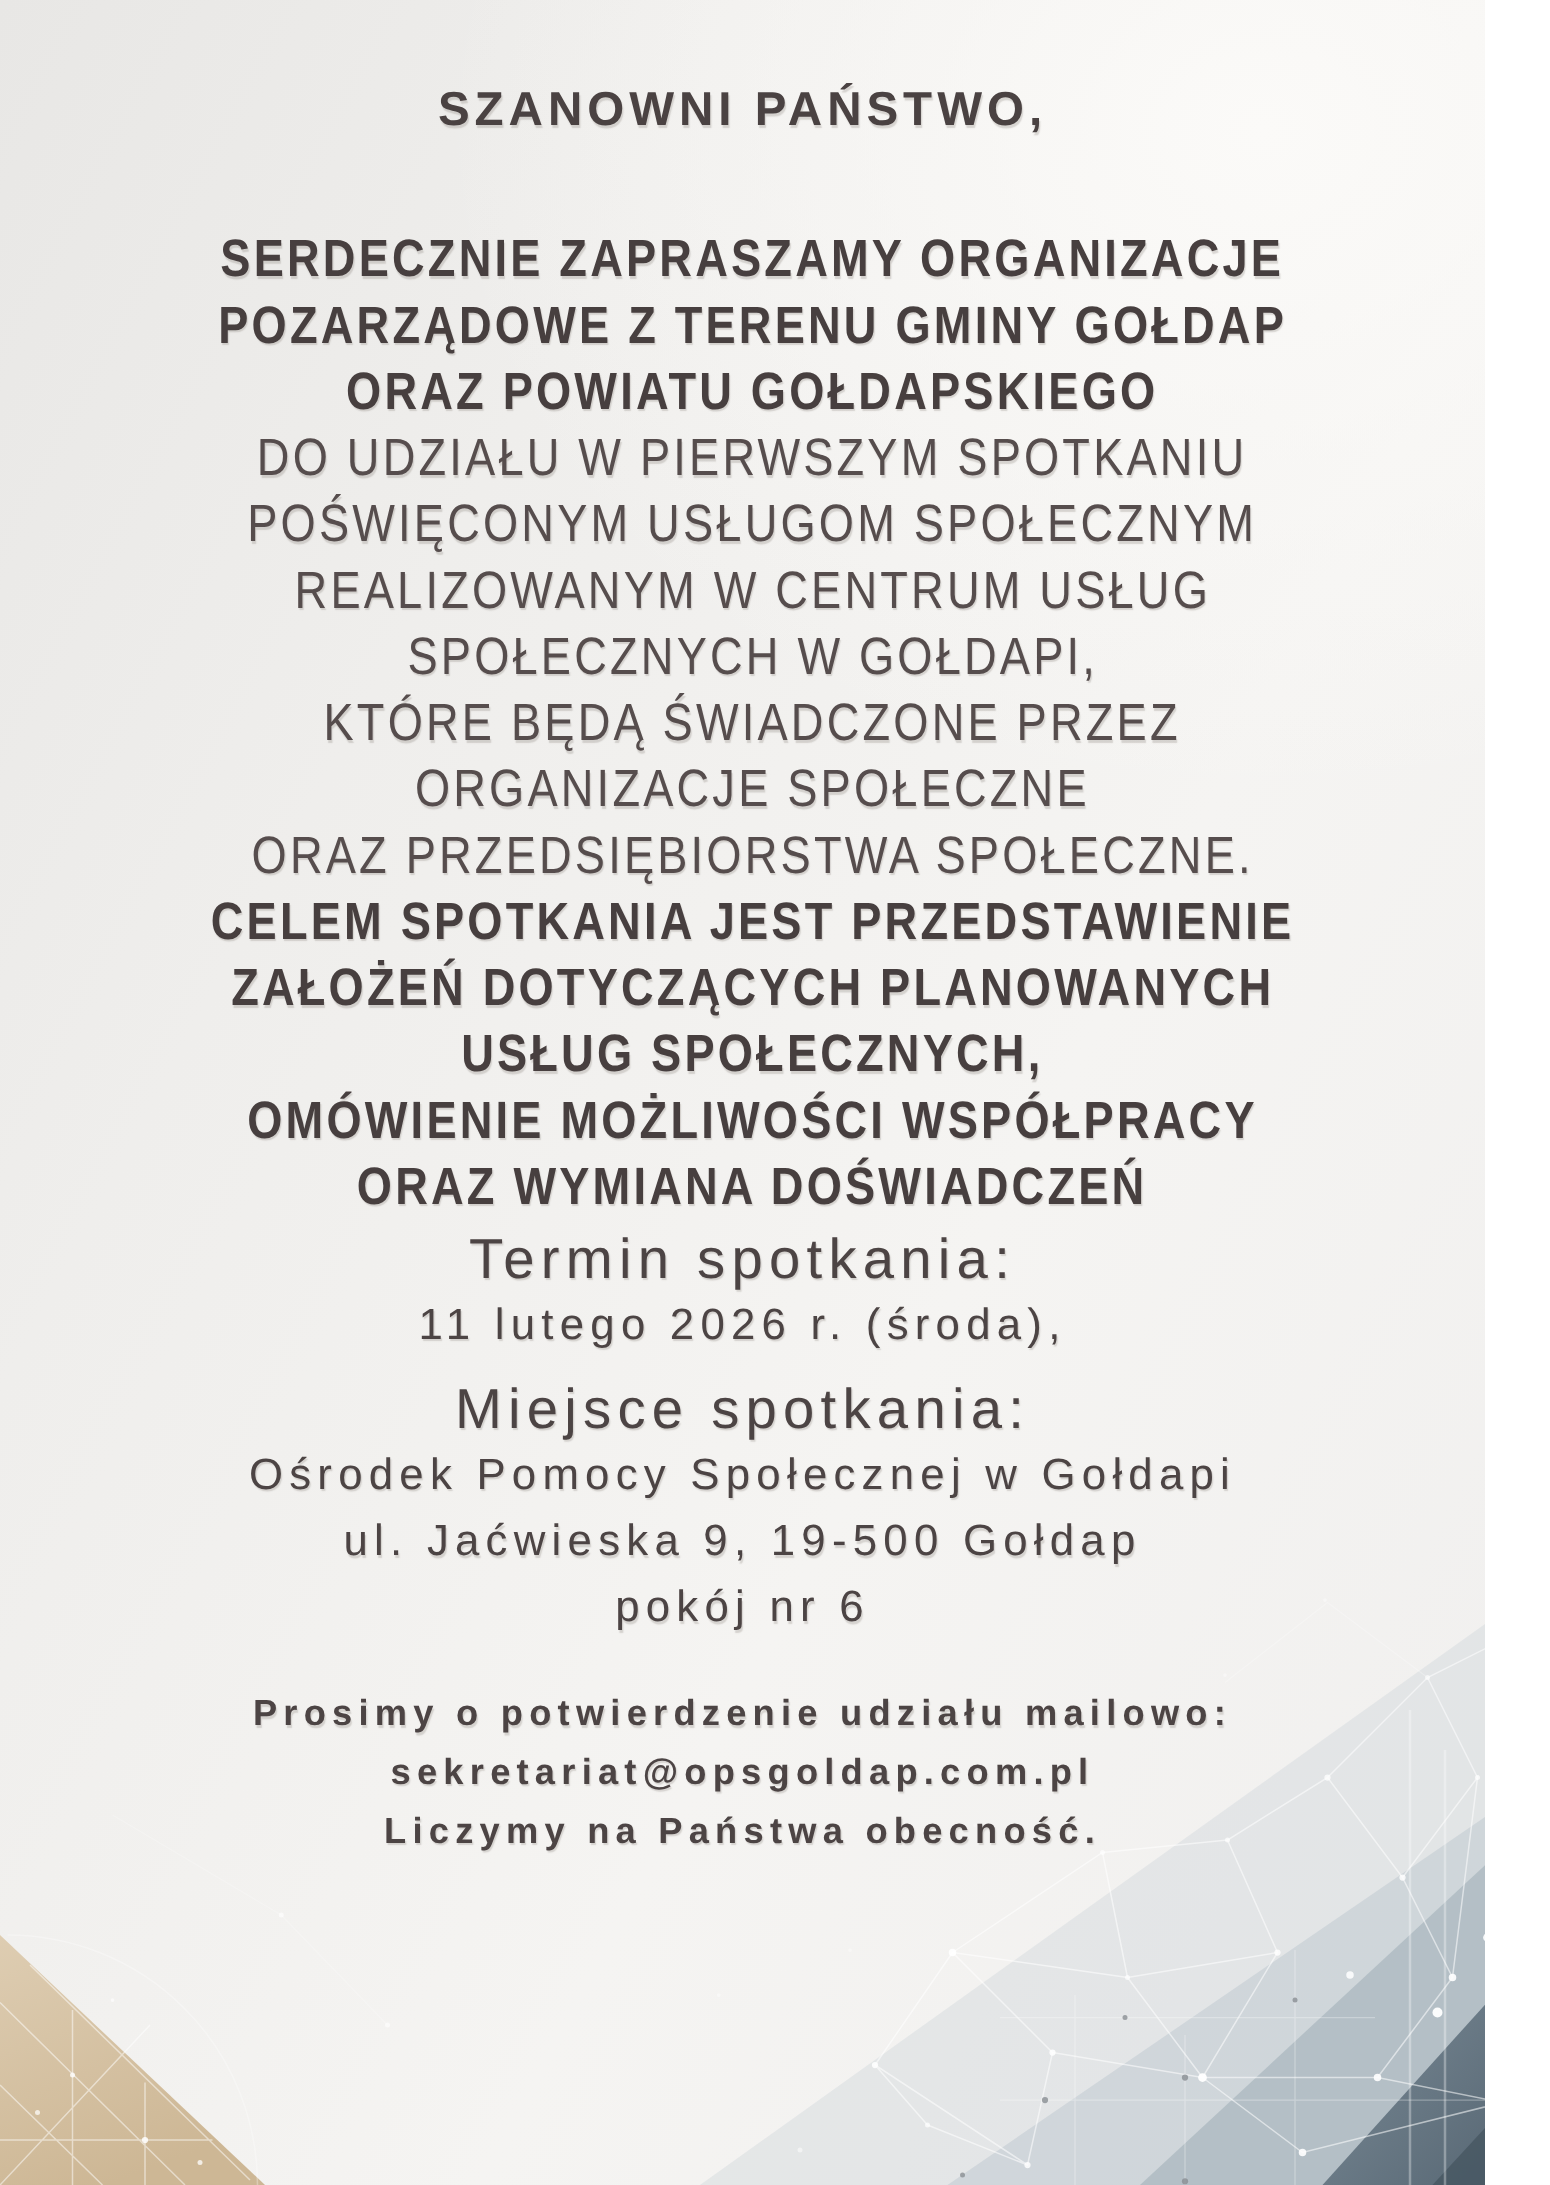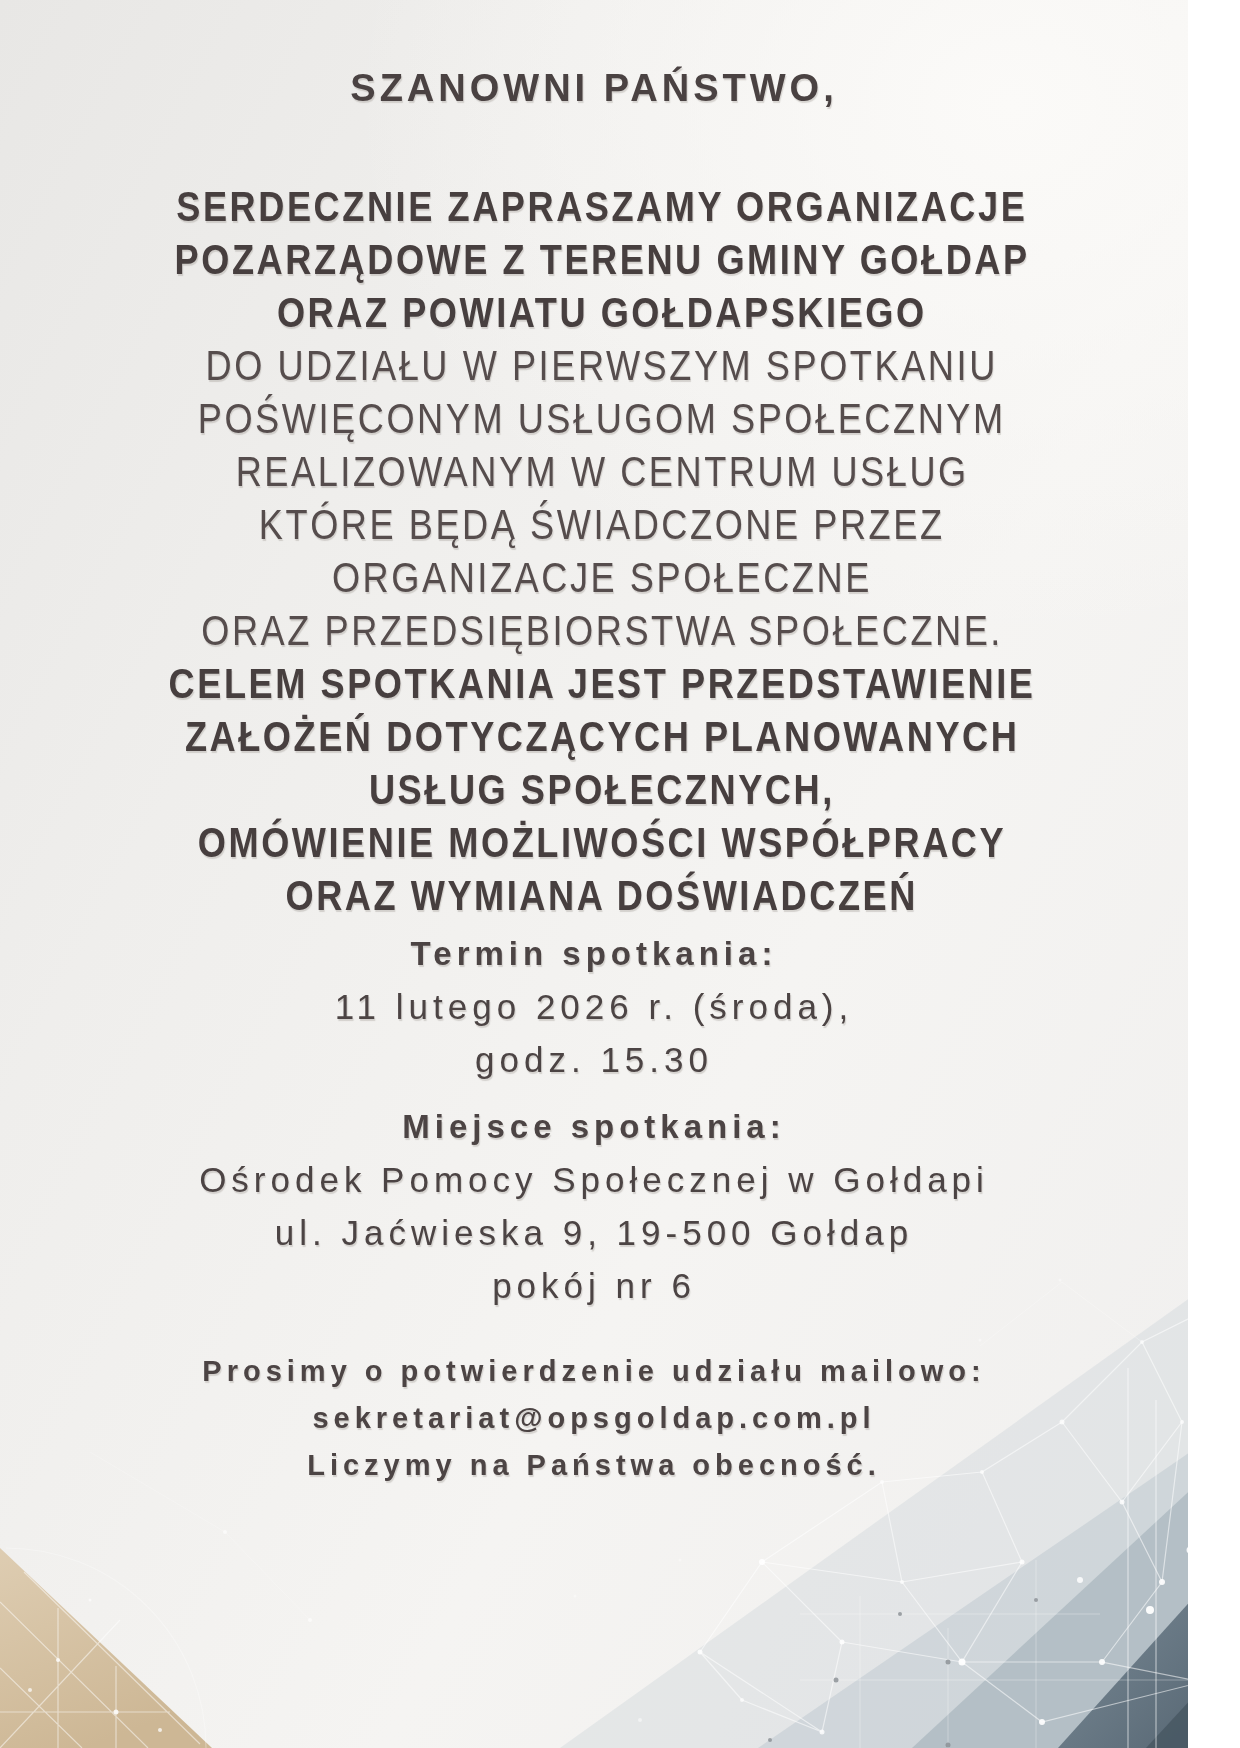--- a/index.html
+++ b/index.html
@@ -20,21 +20,21 @@
   }
   .upper-block{margin-top:67px;}
   .cond-line{font-size:42px;line-height:53px;white-space:nowrap;padding-left:16px;}
   .cond{display:inline-block;transform:scaleX(.86);transform-origin:50% 50%;
         letter-spacing:3px;text-shadow:1px 2px 1px rgba(120,110,105,.25);}
   .cond.bold{font-weight:700;color:#473f3f;}
   .cond.reg{font-weight:400;color:#564d4d;}
 
   .schedule-block{margin-top:5px;}
   .venue-block{margin-top:14px;}
-  .sec-heading{font-size:33px;font-weight:700;letter-spacing:5px;line-height:53px;
+  .sec-heading{font-size:45px;font-weight:400;letter-spacing:5px;line-height:53px;
                color:#4c4444;text-shadow:1px 2px 1px rgba(120,110,105,.25);}
   .sec-line{font-size:35px;font-weight:400;letter-spacing:5px;line-height:53px;
             color:#4c4444;text-shadow:1px 2px 1px rgba(120,110,105,.25);}
 
   .rsvp-block{margin-top:36px;}
   .rsvp-line{font-size:29px;font-weight:700;letter-spacing:5px;line-height:47px;
              color:#4c4444;text-shadow:1px 2px 1px rgba(120,110,105,.25);}
 </style>
 </head>
 <body>
@@ -127,34 +127,34 @@
 
     <div class="greeting">SZANOWNI PAŃSTWO,</div>
 
     <div class="upper-block">
       <div class="cond-line"><span class="cond bold">SERDECZNIE ZAPRASZAMY ORGANIZACJE</span></div>
       <div class="cond-line"><span class="cond bold">POZARZĄDOWE Z TERENU GMINY GOŁDAP</span></div>
       <div class="cond-line"><span class="cond bold">ORAZ POWIATU GOŁDAPSKIEGO</span></div>
       <div class="cond-line"><span class="cond reg">DO UDZIAŁU W PIERWSZYM SPOTKANIU</span></div>
       <div class="cond-line"><span class="cond reg">POŚWIĘCONYM USŁUGOM SPOŁECZNYM</span></div>
       <div class="cond-line"><span class="cond reg">REALIZOWANYM W CENTRUM USŁUG</span></div>
+      <div class="cond-line"><span class="cond reg">SPOŁECZNYCH W GOŁDAPI,</span></div>
       <div class="cond-line"><span class="cond reg">KTÓRE BĘDĄ ŚWIADCZONE PRZEZ</span></div>
       <div class="cond-line"><span class="cond reg">ORGANIZACJE SPOŁECZNE</span></div>
       <div class="cond-line"><span class="cond reg">ORAZ PRZEDSIĘBIORSTWA SPOŁECZNE.</span></div>
       <div class="cond-line"><span class="cond bold">CELEM SPOTKANIA JEST PRZEDSTAWIENIE</span></div>
       <div class="cond-line"><span class="cond bold">ZAŁOŻEŃ DOTYCZĄCYCH PLANOWANYCH</span></div>
       <div class="cond-line"><span class="cond bold">USŁUG SPOŁECZNYCH,</span></div>
       <div class="cond-line"><span class="cond bold">OMÓWIENIE MOŻLIWOŚCI WSPÓŁPRACY</span></div>
       <div class="cond-line"><span class="cond bold">ORAZ WYMIANA DOŚWIADCZEŃ</span></div>
     </div>
 
     <div class="schedule-block">
       <div class="sec-heading">Termin spotkania:</div>
       <div class="sec-line">11 lutego 2026 r. (środa),</div>
-      <div class="sec-line">godz. 15.30</div>
     </div>
 
     <div class="venue-block">
       <div class="sec-heading">Miejsce spotkania:</div>
       <div class="sec-line">Ośrodek Pomocy Społecznej w Gołdapi</div>
       <div class="sec-line">ul. Jaćwieska 9, 19-500 Gołdap</div>
       <div class="sec-line">pokój nr 6</div>
     </div>
 
     <div class="rsvp-block">

